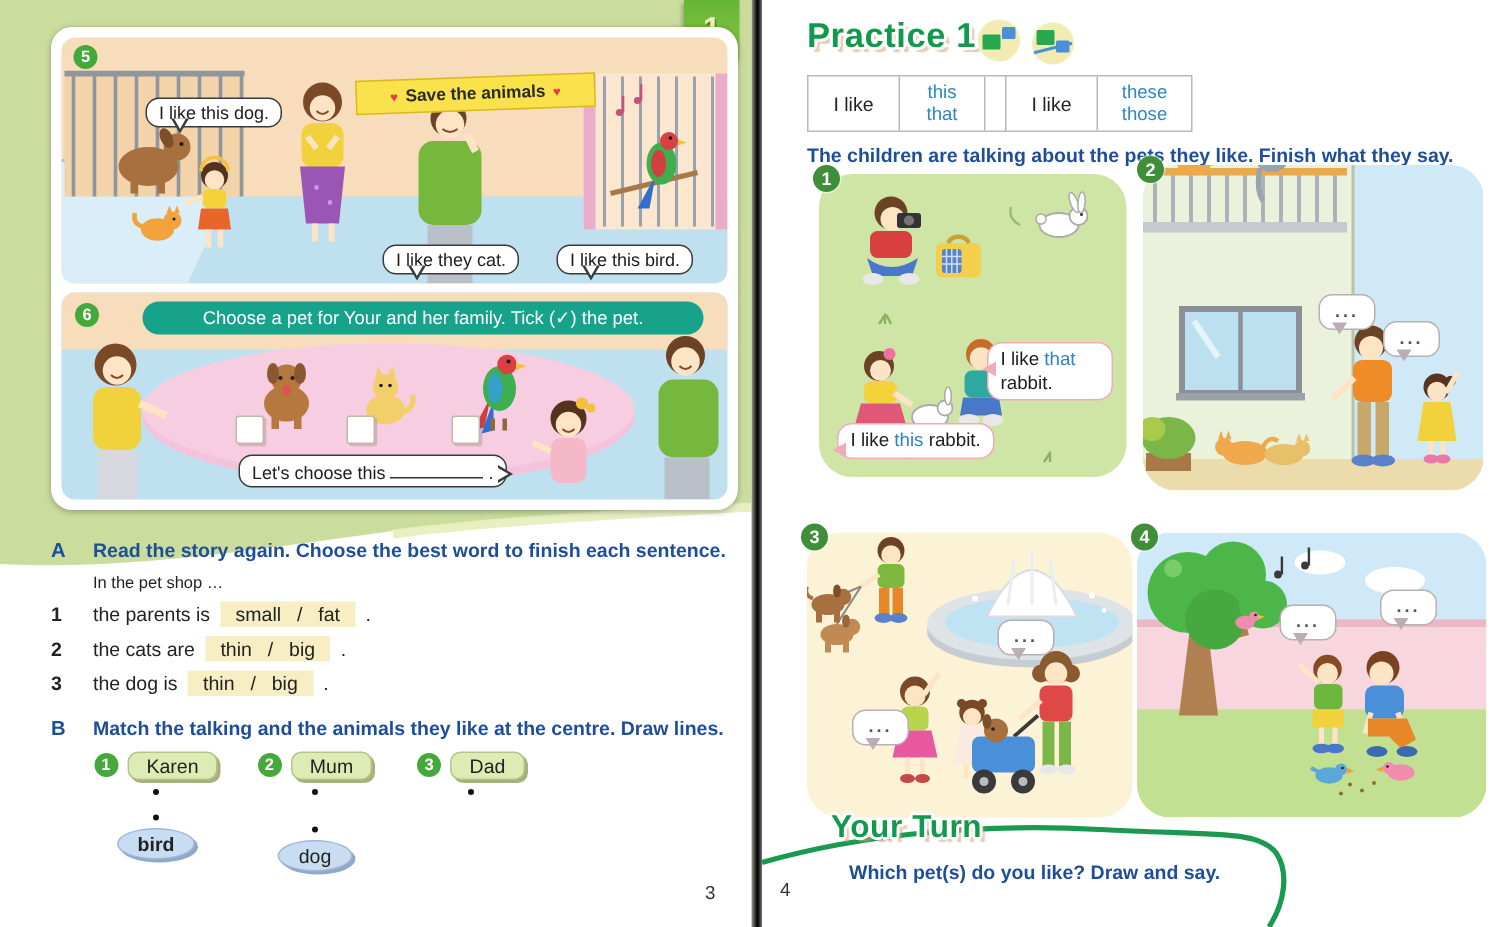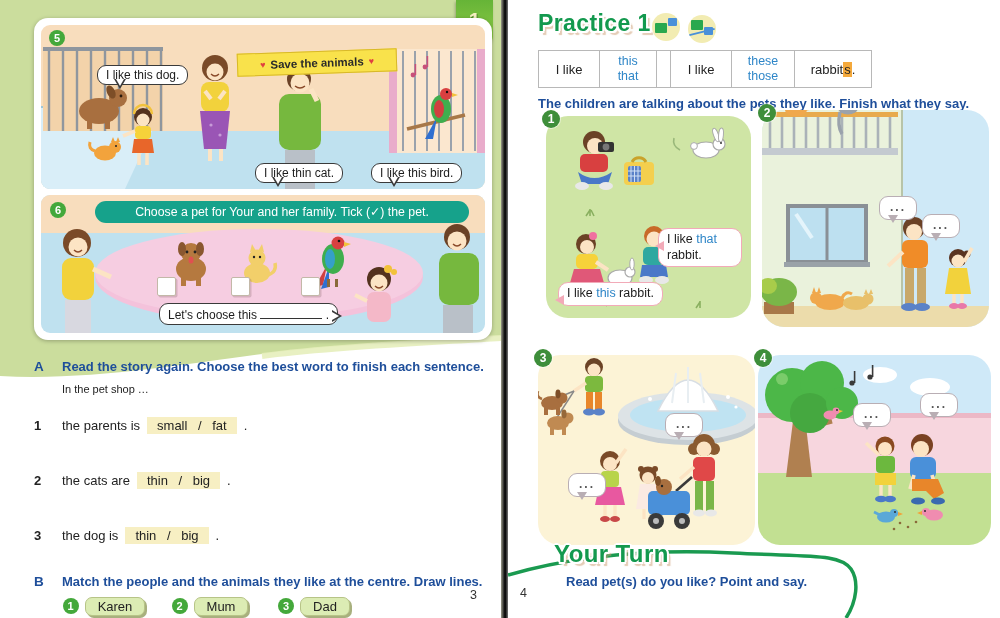--- a/index.html
+++ b/index.html
@@ -13,21 +13,21 @@
   .spine{position:absolute;left:501px;top:0;width:7px;height:618px;
          background:linear-gradient(90deg,#9a9a8a,#1c1c1c 45%,#000 60%,#777);}
 
   
   .outline{font-weight:bold;letter-spacing:.4px;
     text-shadow:2px 0 #fff,-2px 0 #fff,0 2px #fff,0 -2px #fff,
       1.5px 1.5px #fff,-1.5px 1.5px #fff,1.5px -1.5px #fff,-1.5px -1.5px #fff,
       3.5px 3.5px 1px rgba(205,160,120,.55);}
   .h-blue{color:#2b8fd3;font-size:23px;}
   .h-green{color:#13994e;font-size:23px;}
-  .h-green2{color:#13994e;font-size:24px;text-align:center;}
+  .h-green2{color:#13994e;font-size:21px;text-align:center;}
   .inst{color:#1e4e9a;font-weight:bold;font-size:13px;line-height:1.25;}
 
   
   .badge{width:16px;height:16px;border-radius:50%;background:#44a83b;color:#fff;
          font-size:11px;font-weight:bold;text-align:center;line-height:16px;flex:0 0 16px;}
   .scene-badge{position:absolute;left:-4px;top:-6px;width:18px;height:18px;border-radius:50%;
          background:#3e8e3a;color:#fff;font-size:12px;font-weight:bold;text-align:center;
          line-height:18px;z-index:8;box-shadow:0 0 0 1px rgba(255,255,255,.5);}
 
   
@@ -72,21 +72,21 @@
   .blank{display:inline-block;width:62px;border-bottom:1.5px solid #333;height:12px;}
   .blue-w{color:#2e86c8;}
 
   
   .comp{position:absolute;left:34px;top:350px;width:450px;}
   .row{display:flex;gap:10px;margin-top:9px;}
   .lab{width:18px;flex:0 0 18px;color:#1e4e9a;font-weight:bold;font-size:13.5px;}
   .intro{margin:8px 0 2px 28px;font-size:11px;}
   .item{display:flex;margin-top:6px;font-size:13px;align-items:center;}
   .inum{width:28px;flex:0 0 28px;font-weight:bold;}
-  .hl{background:#f7efc3;padding:1px 10px;margin:16px 7px;word-spacing:7px;}
+  .hl{background:#f7efc3;padding:1px 10px;margin:0 7px;word-spacing:7px;}
   .match{position:relative;height:92px;margin-top:6px;}
   .mcol{position:absolute;width:116px;text-align:center;}
   .prow{display:flex;align-items:center;justify-content:center;gap:6px;}
   .pill{background:#dcecb4;border:1px solid #b7c487;border-radius:7px;padding:1px 12px;
         font-size:13px;box-shadow:2px 2px 0 #a8b07e;}
   .oval{display:inline-block;background:#c9ddf2;border:1px solid #9db8d8;border-radius:50%;
         padding:2px 13px;font-size:13px;box-shadow:2px 2px 0 #8fa9c8;}
   .dot{width:4.5px;height:4.5px;background:#111;border-radius:50%;margin:6px auto 0 auto;}
   .pagenum{position:absolute;font-size:12.5px;color:#333;}
 
@@ -235,21 +235,21 @@
       <div class="sign">
         <span class="heart">♥</span>
         <span>Save the animals</span>
         <span class="heart">♥</span>
       </div>
 
       <div class="bubble tail-b" style="left:56px;top:40px;">
         <span>I like this dog.</span>
       </div>
       <div class="bubble tail-b" style="left:214px;top:138px;">
-        <span>I like thin cat.</span>
+        <span>I like they cat.</span>
       </div>
       <div class="bubble tail-b" style="left:330px;top:138px;">
         <span>I like this bird.</span>
       </div>
     </div>
 
     <div class="panel6">
       <div class="abs" style="left:0;top:0;width:444px;height:38px;background:#f8ddbd;"></div>
       <span class="badge abs" style="left:9px;top:7px;">6</span>
       <div class="teal-banner">
@@ -356,21 +356,21 @@
     </div>
     <div class="item">
       <span class="inum">3</span>
       <span>the dog is</span>
       <span class="hl">thin / big</span>
       <span>.</span>
     </div>
 
     <div class="row" style="margin-top:14px;">
       <span class="lab">B</span>
-      <span class="inst">Match the people and the animals they like at the centre. Draw lines.</span>
+      <span class="inst">Match the talking and the animals they like at the centre. Draw lines.</span>
     </div>
 
     <div class="match">
       <div class="mcol" style="left:12px;top:0;">
         <div class="prow">
           <span class="badge">1</span>
           <span class="pill">Karen</span>
         </div>
         <div class="dot"></div>
       </div>
@@ -431,23 +431,20 @@
       <span>rabbit.</span>
     </div>
   </div>
   <div class="gtable" style="left:162px;top:50px;">
     <div class="gcell" style="width:48px;">
       <span>I like</span>
     </div>
     <div class="gcell" style="width:50px;">
       <span class="g2">these</span>
       <span class="g2">those</span>
-    </div>
-    <div class="gcell" style="width:64px;">
-      <span><span>rabbit</span><span class="shl">s</span><span>.</span></span>
     </div>
   </div>
 
   <div class="abs inst" style="left:30px;top:96px;width:445px;">The children are talking about the pets they like. Finish what they say.</div>
 
   <div class="scene" style="left:38px;top:116px;width:205px;height:202px;">
     <div class="art" style="background:#cfe5a5;">
       <svg width="205" height="202" viewBox="0 0 205 202">
         <g stroke="#8ab060" stroke-width="1.6" fill="none">
           <path d="M40,100 l4,-6 M44,100 l0,-7 M48,100 l-3,-6"></path>
@@ -797,16 +794,16 @@
     </div>
     <span class="scene-badge">4</span>
     <div class="dots-bubble" style="left:95px;top:48px;">...</div>
     <div class="dots-bubble" style="left:162px;top:38px;">...</div>
   </div>
 
   <svg class="abs" style="left:0;top:535px;" width="492" height="83" viewBox="0 0 492 83">
     <path d="M0,40 C70,20 150,14 225,18 C300,22 332,18 343,34 C351,46 349,66 338,83" stroke="#1a9a50" stroke-width="3.5" fill="none"></path>
   </svg>
   <div class="abs h-green2 outline" style="left:46px;top:540px;">Your Turn</div>
-  <div class="yt-inst inst">Read pet(s) do you like? Point and say.</div>
+  <div class="yt-inst inst">Which pet(s) do you like? Draw and say.</div>
 
   <div class="pagenum" style="left:12px;top:586px;">4</div>
 </div>
 
 </body></html>

